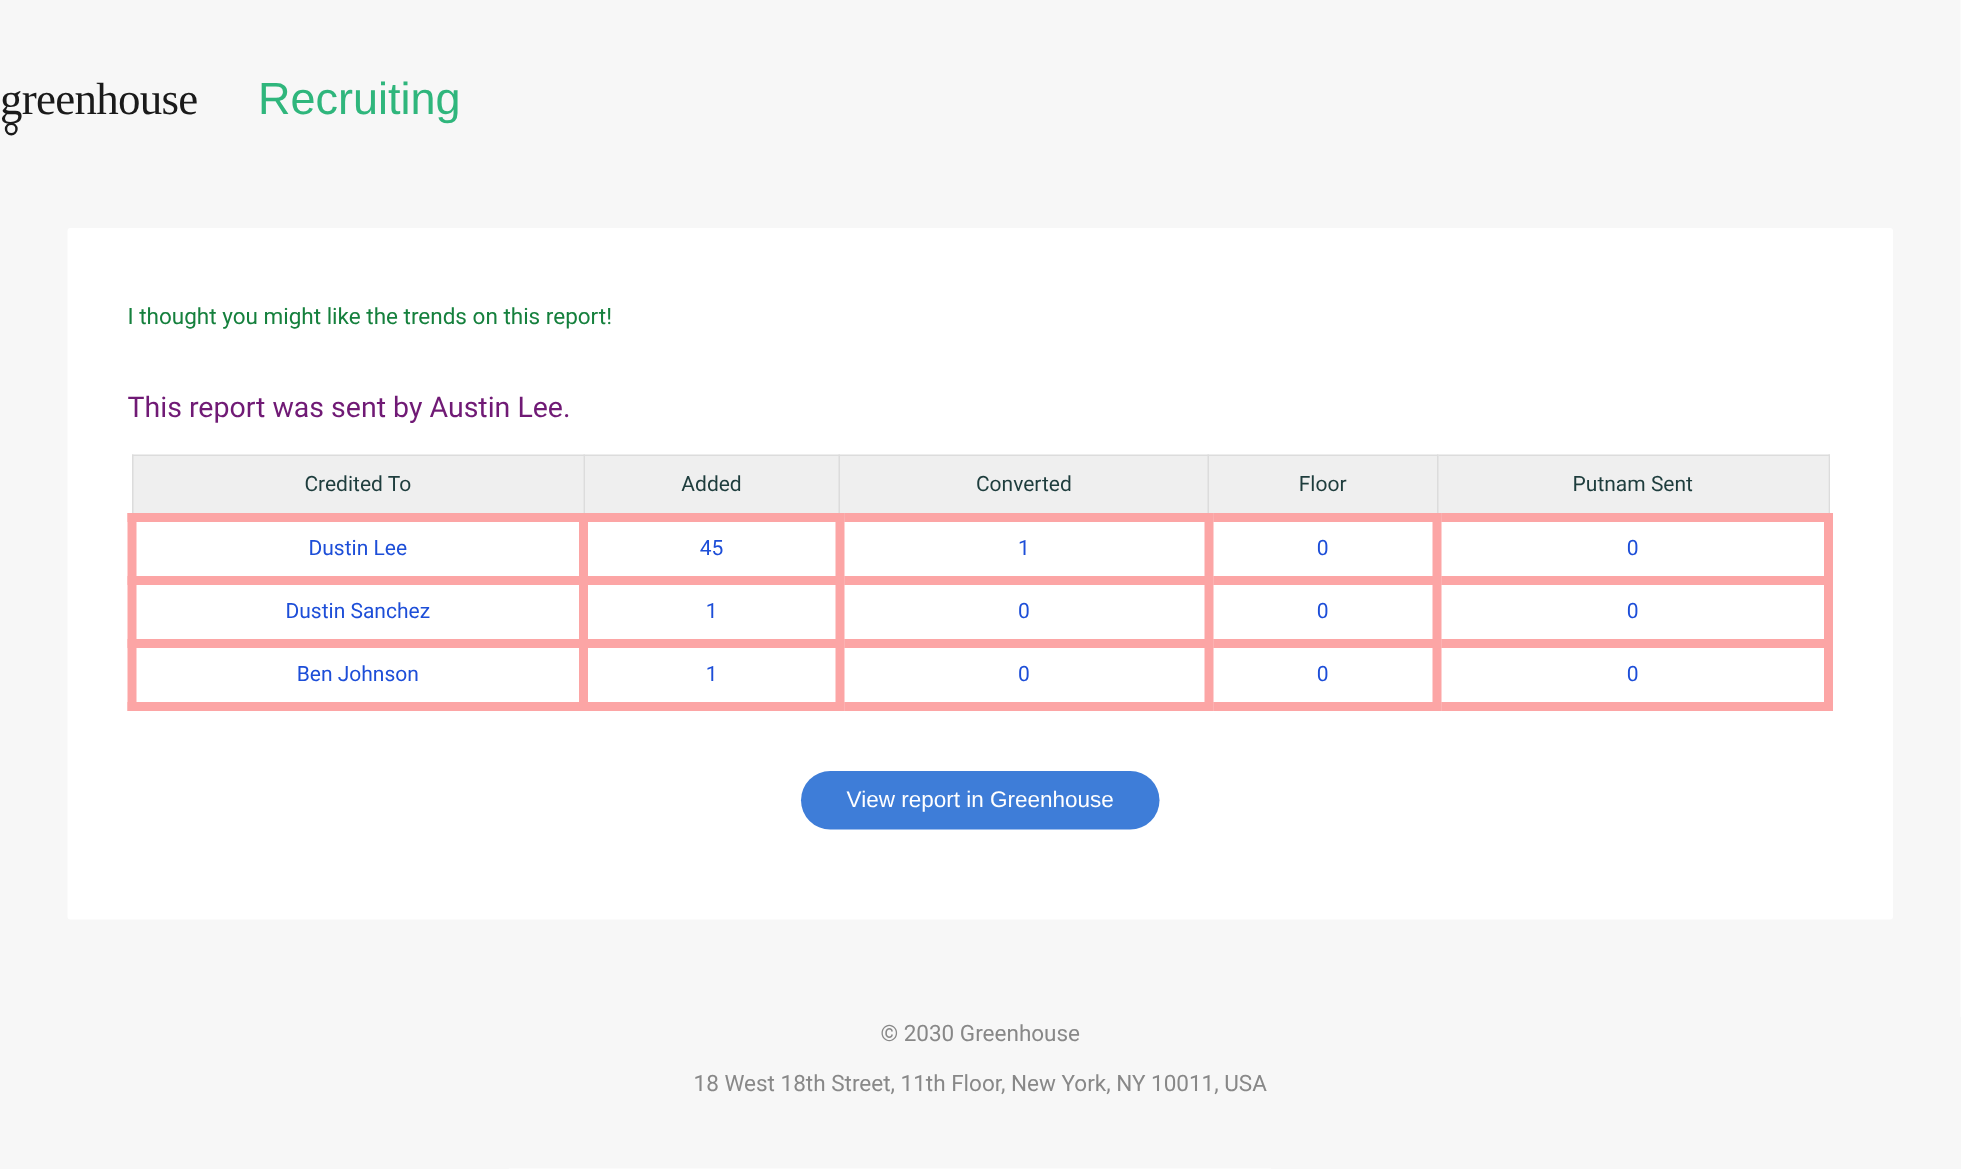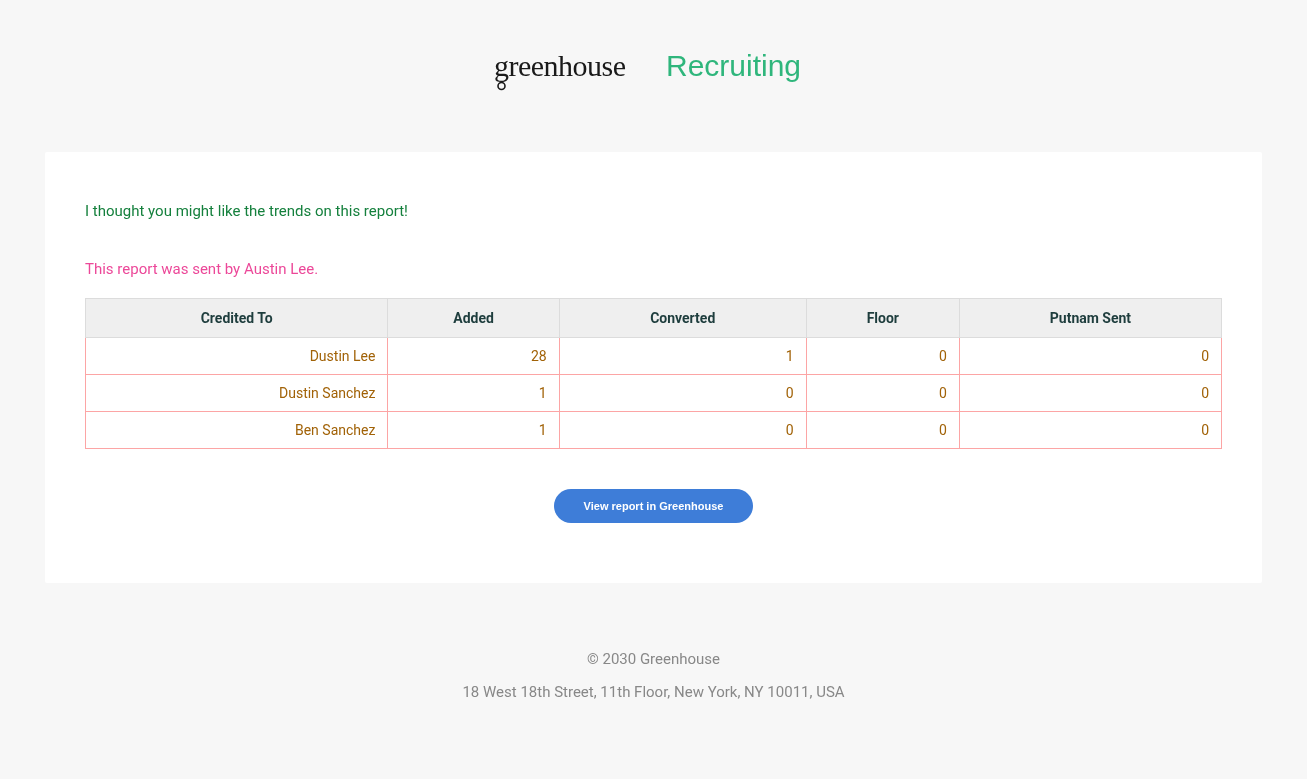--- a/index.html
+++ b/index.html
@@ -8,75 +8,75 @@
       box-sizing: border-box;
     }
     body {
       font-family: -apple-system, BlinkMacSystemFont, "Segoe UI", Roboto, Helvetica, Arial, sans-serif;
       background-color: #f7f7f7;
       width: 1307px;
       min-height: 779px;
       padding-top: 50px;
     }
     .logo-container {
-      text-align: center;
+      text-align: left;
       margin-bottom: 60px;
     }
     .card {
       background: #ffffff;
       margin: 0 45px;
       padding: 50px 40px 60px 40px;
       border-radius: 2px;
     }
     .intro-text {
       color: #15803d;
       font-size: 15px;
       margin-bottom: 40px;
     }
     .sent-by {
-      color: #ec4899;
-      font-size: 15px;
+      color: #701a75;
+      font-size: 19px;
       margin-bottom: 20px;
     }
     .report-table {
       width: 100%;
       border-collapse: collapse;
       border: 1px solid #dcdcdc;
     }
     .report-table th {
       background-color: #efefef;
       color: #1e3d3d;
-      font-weight: 700;
+      font-weight: 400;
       font-size: 14px;
       padding: 11px 12px;
       text-align: center;
       border: 1px solid #dcdcdc;
     }
     .report-table td {
-      color: #a16207;
+      color: #1d4ed8;
       font-size: 14px;
       padding: 10px 12px;
-      border: 1px solid #fca5a5;
-      text-align: right;
+      border: 6px solid #fca5a5;
+      text-align: center;
     }
     .col-credited { width: 300px; }
     .col-added { width: 170px; }
     .col-converted { width: 245px; }
     .col-hired { width: 152px; }
     .col-emails { width: 260px; }
     .button-wrap {
       text-align: center;
       margin-top: 40px;
     }
     .view-button {
       display: inline-block;
       background-color: #3e7dd8;
       color: #ffffff;
-      font-size: 11px;
-      font-weight: 700;
+      font-size: 15px;
+      font-weight: 400;
       padding: 11px 30px;
       border-radius: 999px;
       border: none;
       cursor: pointer;
     }
     .footer {
       text-align: center;
       color: #888888;
       font-size: 15px;
       margin-top: 60px;
@@ -108,34 +108,34 @@
         <th class="col-credited">Credited To</th>
         <th class="col-added">Added</th>
         <th class="col-converted">Converted</th>
         <th class="col-hired">Floor</th>
         <th class="col-emails">Putnam Sent</th>
       </tr>
     </thead>
     <tbody>
       <tr>
         <td>Dustin Lee</td>
-        <td>28</td>
+        <td>45</td>
         <td>1</td>
         <td>0</td>
         <td>0</td>
       </tr>
       <tr>
         <td>Dustin Sanchez</td>
         <td>1</td>
         <td>0</td>
         <td>0</td>
         <td>0</td>
       </tr>
       <tr>
-        <td>Ben Sanchez</td>
+        <td>Ben Johnson</td>
         <td>1</td>
         <td>0</td>
         <td>0</td>
         <td>0</td>
       </tr>
     </tbody>
   </table>
 
   <div class="button-wrap">
     <button class="view-button">View report in Greenhouse</button>

